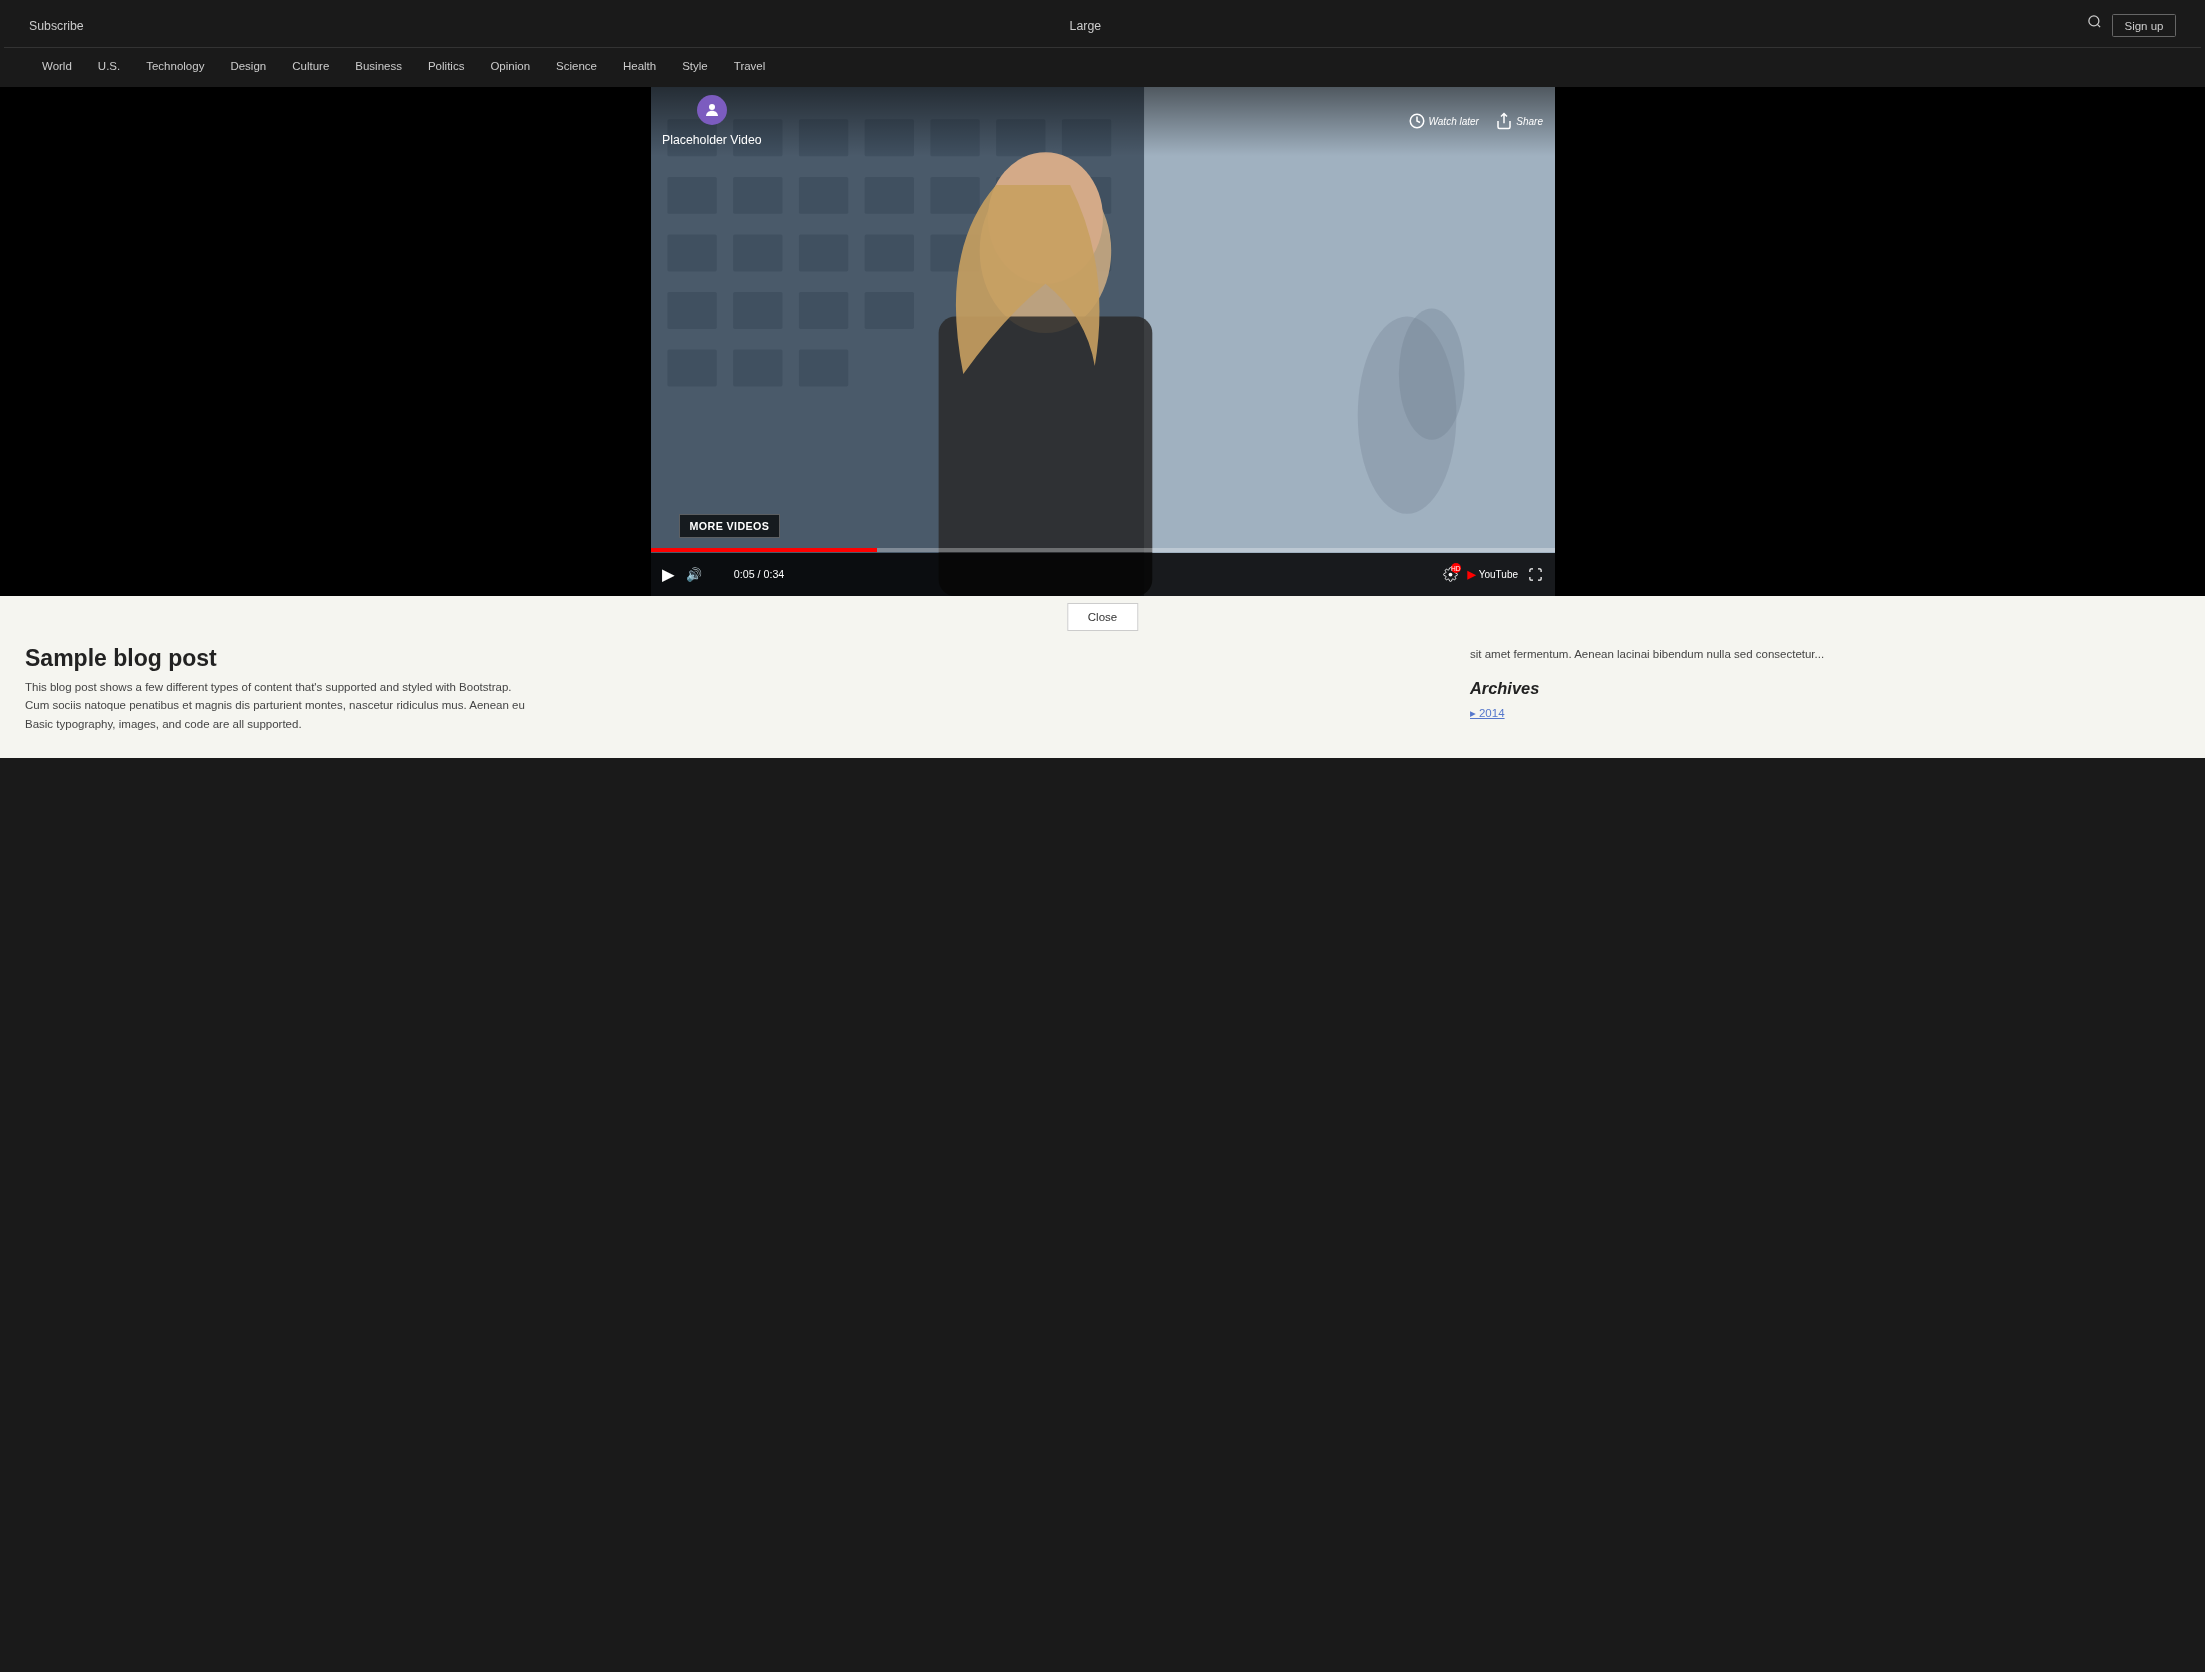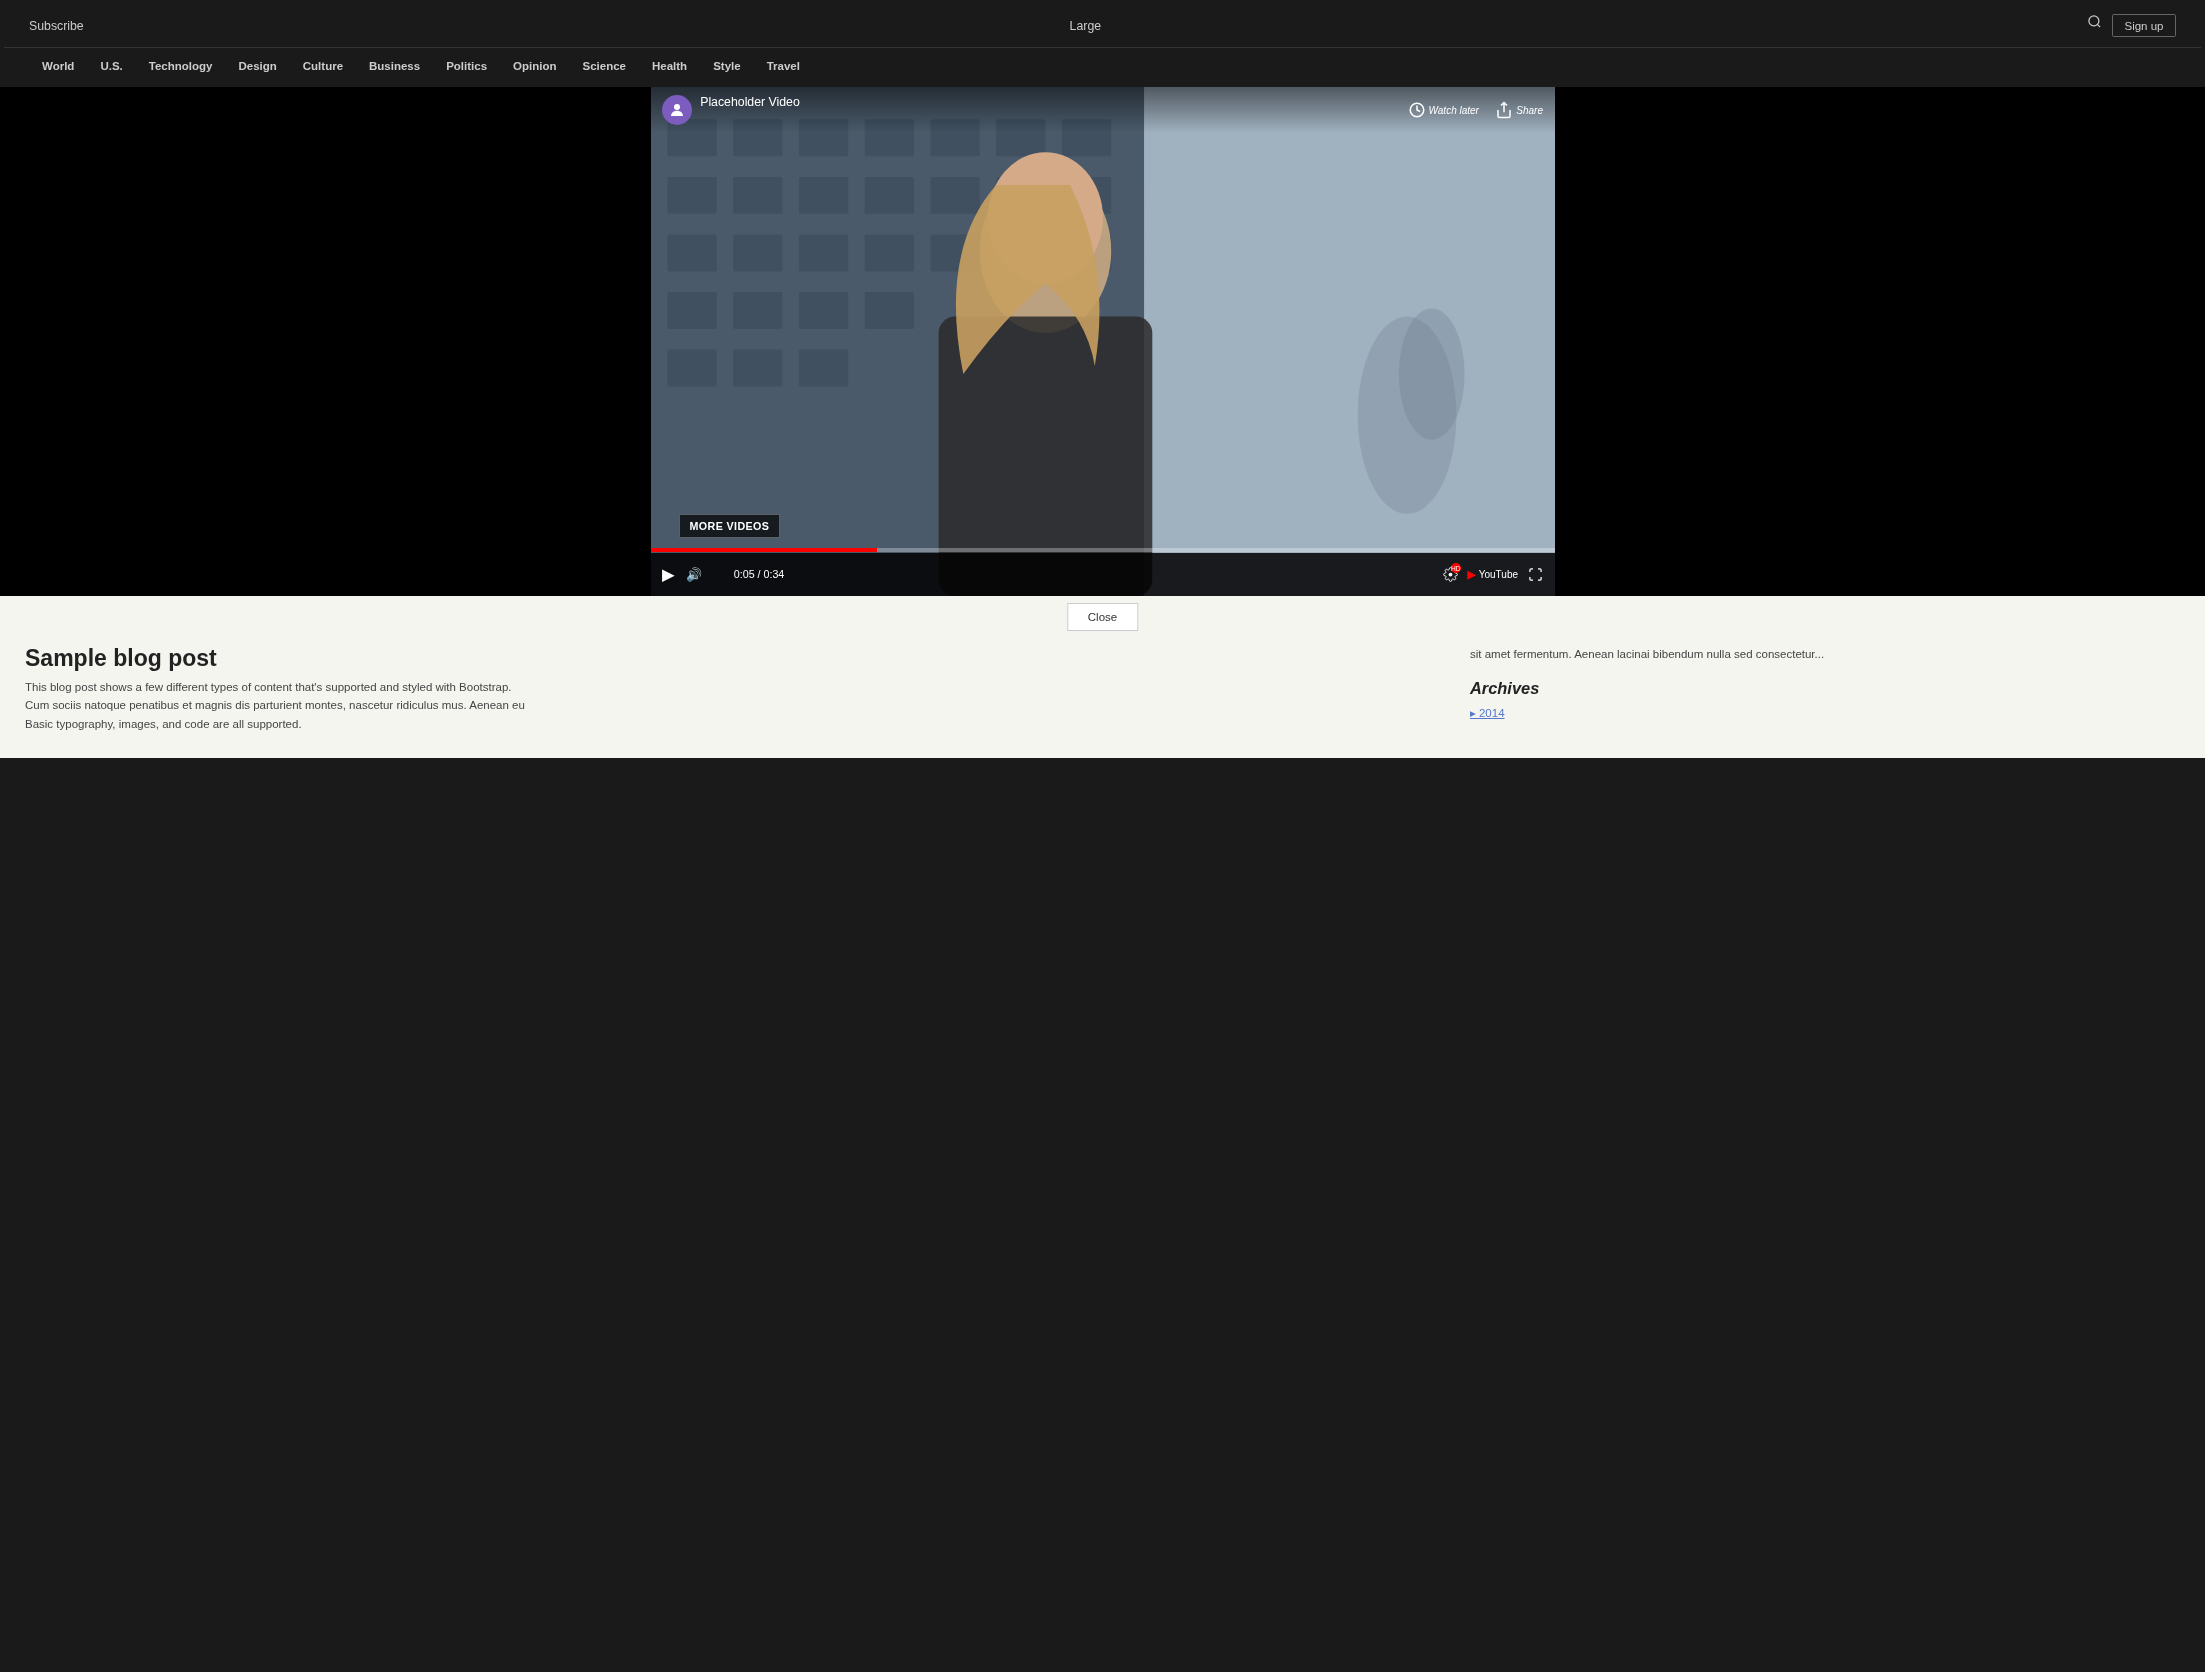--- a/index.html
+++ b/index.html
@@ -50,21 +50,20 @@
     }
 
     
     .nav-bar {
       background: #1a1a1a;
       display: flex;
       align-items: center;
       padding: 0 25px;
       height: 36px;
       border-top: 0.8px solid #333;
-      font-weight: bold;
     }
     .nav-item {
       color: #ccc;
       font-size: 11.5px;
       padding: 0 13px;
       cursor: pointer;
       height: 100%;
       display: flex;
       align-items: center;
     }
@@ -127,21 +126,23 @@
       right: 0;
       display: flex;
       align-items: center;
       justify-content: space-between;
       padding: 8.2px 11.5px;
       background: linear-gradient(to bottom, rgba(0,0,0,0.5), transparent);
       z-index: 10;
     }
     .video-channel-info {
       display: flex;
+      align-items: center;
       gap: 8.2px;
+      flex-direction: column;
     }
     .channel-avatar {
       width: 30px;
       height: 30px;
       border-radius: 50%;
       background: #7c5cbf;
       display: flex;
       align-items: center;
       justify-content: center;
       font-size: 15px;

